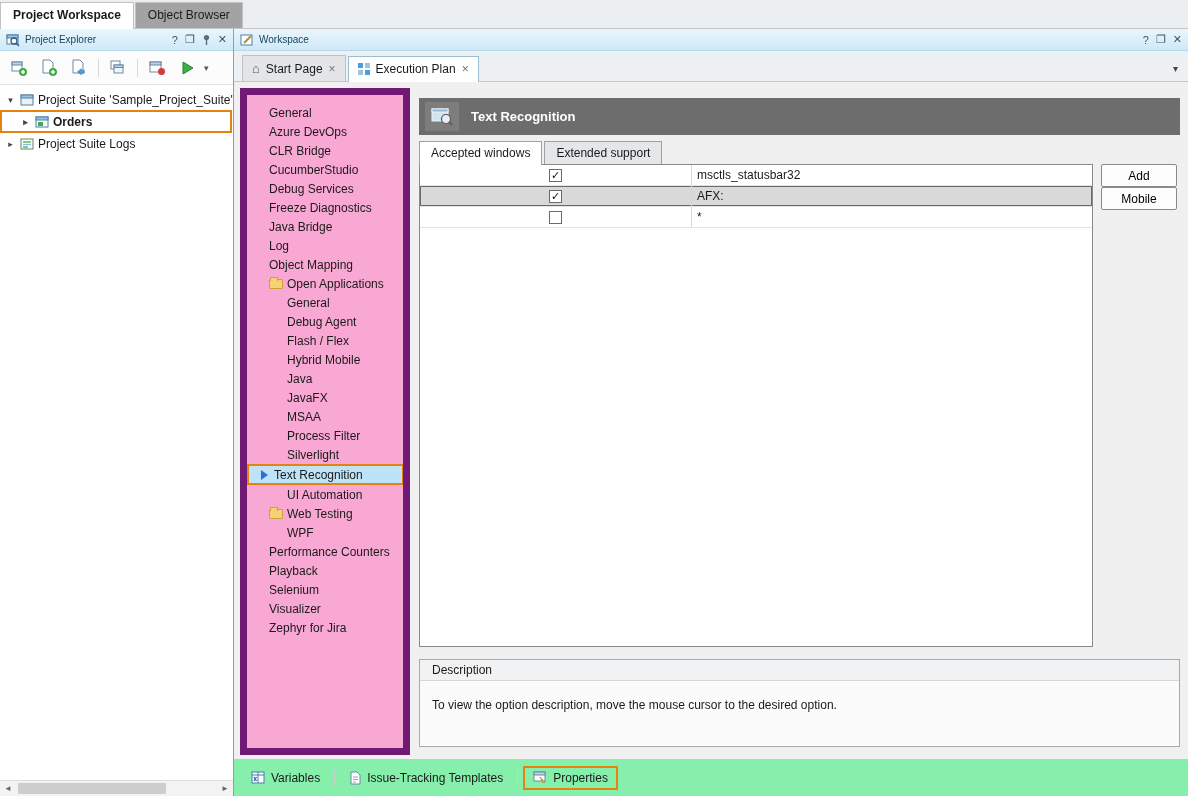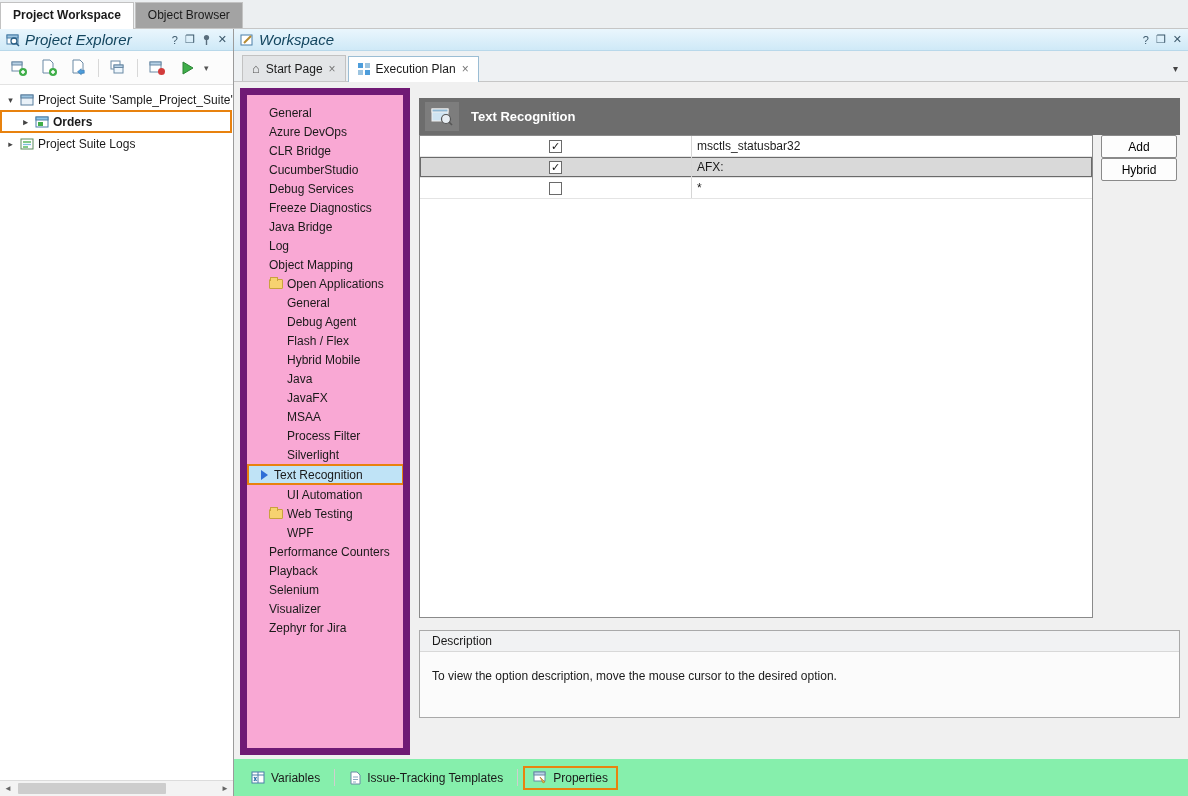--- a/index.html
+++ b/index.html
@@ -12,21 +12,21 @@
   .top-tabs { height:29px; display:flex; align-items:flex-end; padding-left:0; background:#eceff1; border-bottom:1px solid #c6c6c6; }
   .top-tab { padding:5px 12px 6px 12px; border:1px solid #c2c2c2; border-bottom:none; background:#a3a3a3; cursor:default; margin-right:1px; }
   .top-tab.active { background:#fff; font-weight:bold; position:relative; margin-bottom:-1px; padding-bottom:7px; }
 
   .main { flex:1; display:flex; min-height:0; }
 
   
   .left-panel { width:234px; background:#fff; border-right:1px solid #9b9b9b; display:flex; flex-direction:column; }
   .panel-header { height:22px; background:linear-gradient(#eaf6fd,#cfe9f7); border-bottom:1px solid #b8d8ea;
     display:flex; align-items:center; padding:0 6px; gap:5px; }
-  .ph-title { flex:1; color:#14465f; font-size:15px;font-style:italic; }
+  .ph-title { flex:1; color:#14465f; font-size:10px; }
   .ph-btns { display:flex; gap:7px; color:#3c586b; font-size:11px; align-items:center; }
   .ph-btns span { cursor:default; }
 
   .pe-toolbar { height:34px; display:flex; align-items:center; gap:4px; padding:0 6px; background:#fcfcfc; border-bottom:1px solid #e3e3e3; }
   .tb-btn { width:26px; height:26px; display:flex; align-items:center; justify-content:center; border:1px solid transparent; border-radius:2px; }
   .tb-sep { width:1px; height:18px; background:#d8d8d8; margin:0 2px; }
   .tb-caret { font-size:9px; color:#555; }
 
   .pe-tree { flex:1; padding-top:4px; overflow:hidden; }
   .tree-row { height:21px; display:flex; align-items:center; gap:4px; padding-left:5px; white-space:nowrap; overflow:hidden; }
@@ -362,20 +362,28 @@
               <svg width="22" height="18" viewBox="0 0 22 18">
                   <rect x="1" y="1" width="16" height="12" fill="#cfe4f2" stroke="#f0f0f0"></rect>
                   <rect x="1" y="1" width="16" height="3" fill="#8fb8d4" stroke="#f0f0f0"></rect>
                   <circle cx="15" cy="11" r="4.5" fill="#e8eef3" stroke="#555" stroke-width="1.2"></circle>
                   <line x1="18" y1="14" x2="21" y2="17" stroke="#555" stroke-width="1.6"></line>
                 </svg>
             </span>
             <span>Text Recognition</span>
           </div>
 
+          <div class="aw-tabs">
+            <div class="aw-tab active">
+              <span>Accepted windows</span>
+            </div>
+            <div class="aw-tab">
+              <span>Extended support</span>
+            </div>
+          </div>
 
           <div class="grid-row">
             <div class="aw-table" id="accepted-rows">
                 <div class="trow">
                   <div class="tcell c1">
                     <span class="cb">✓</span>
                   </div>
                   <div class="tcell c2">msctls_statusbar32</div>
                 </div>
                 <div class="trow sel">
@@ -386,21 +394,21 @@
                 </div>
                 <div class="trow">
                   <div class="tcell c1">
                     <span class="cb"></span>
                   </div>
                   <div class="tcell c2">*</div>
                 </div>
               </div>
             <div class="btn-col">
               <button class="btn">Add</button>
-              <button class="btn">Hybrid</button>
+              <button class="btn">Mobile</button>
             </div>
           </div>
 
           <div class="desc-panel">
             <div class="desc-header">Description</div>
             <div class="desc-body">To view the option description, move the mouse cursor to the desired option.</div>
           </div>
 
         </div>
       </div>

